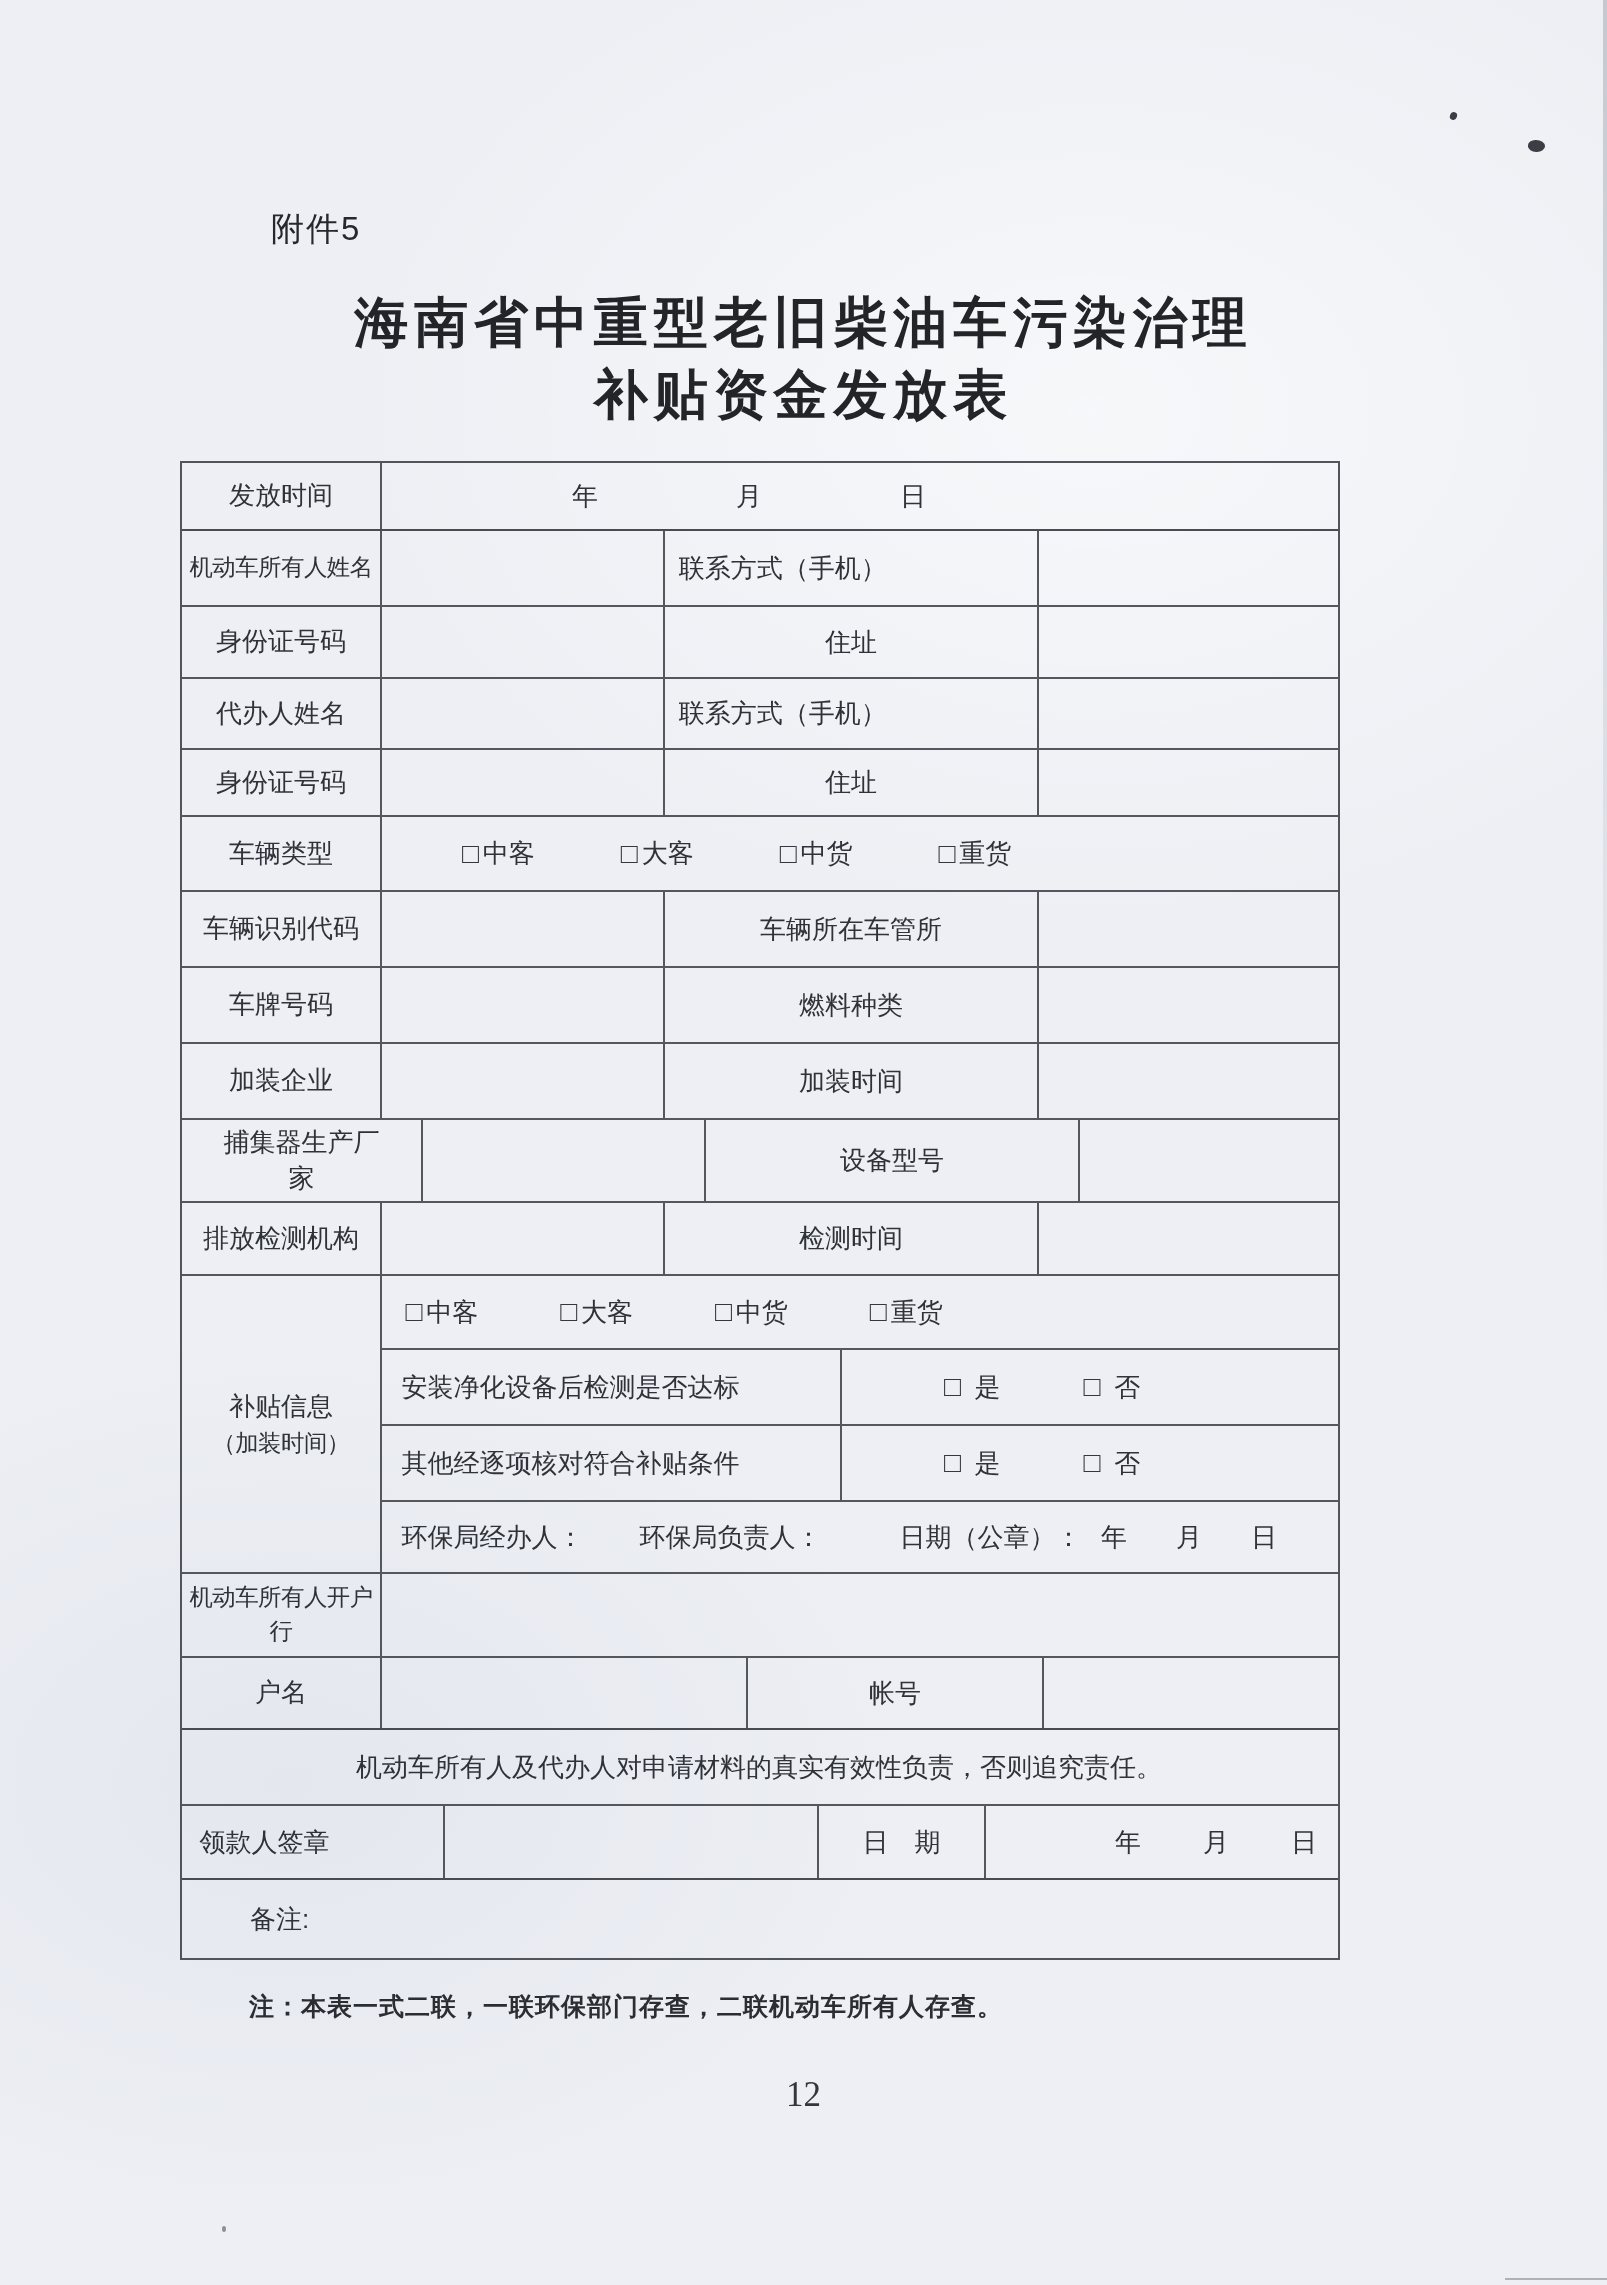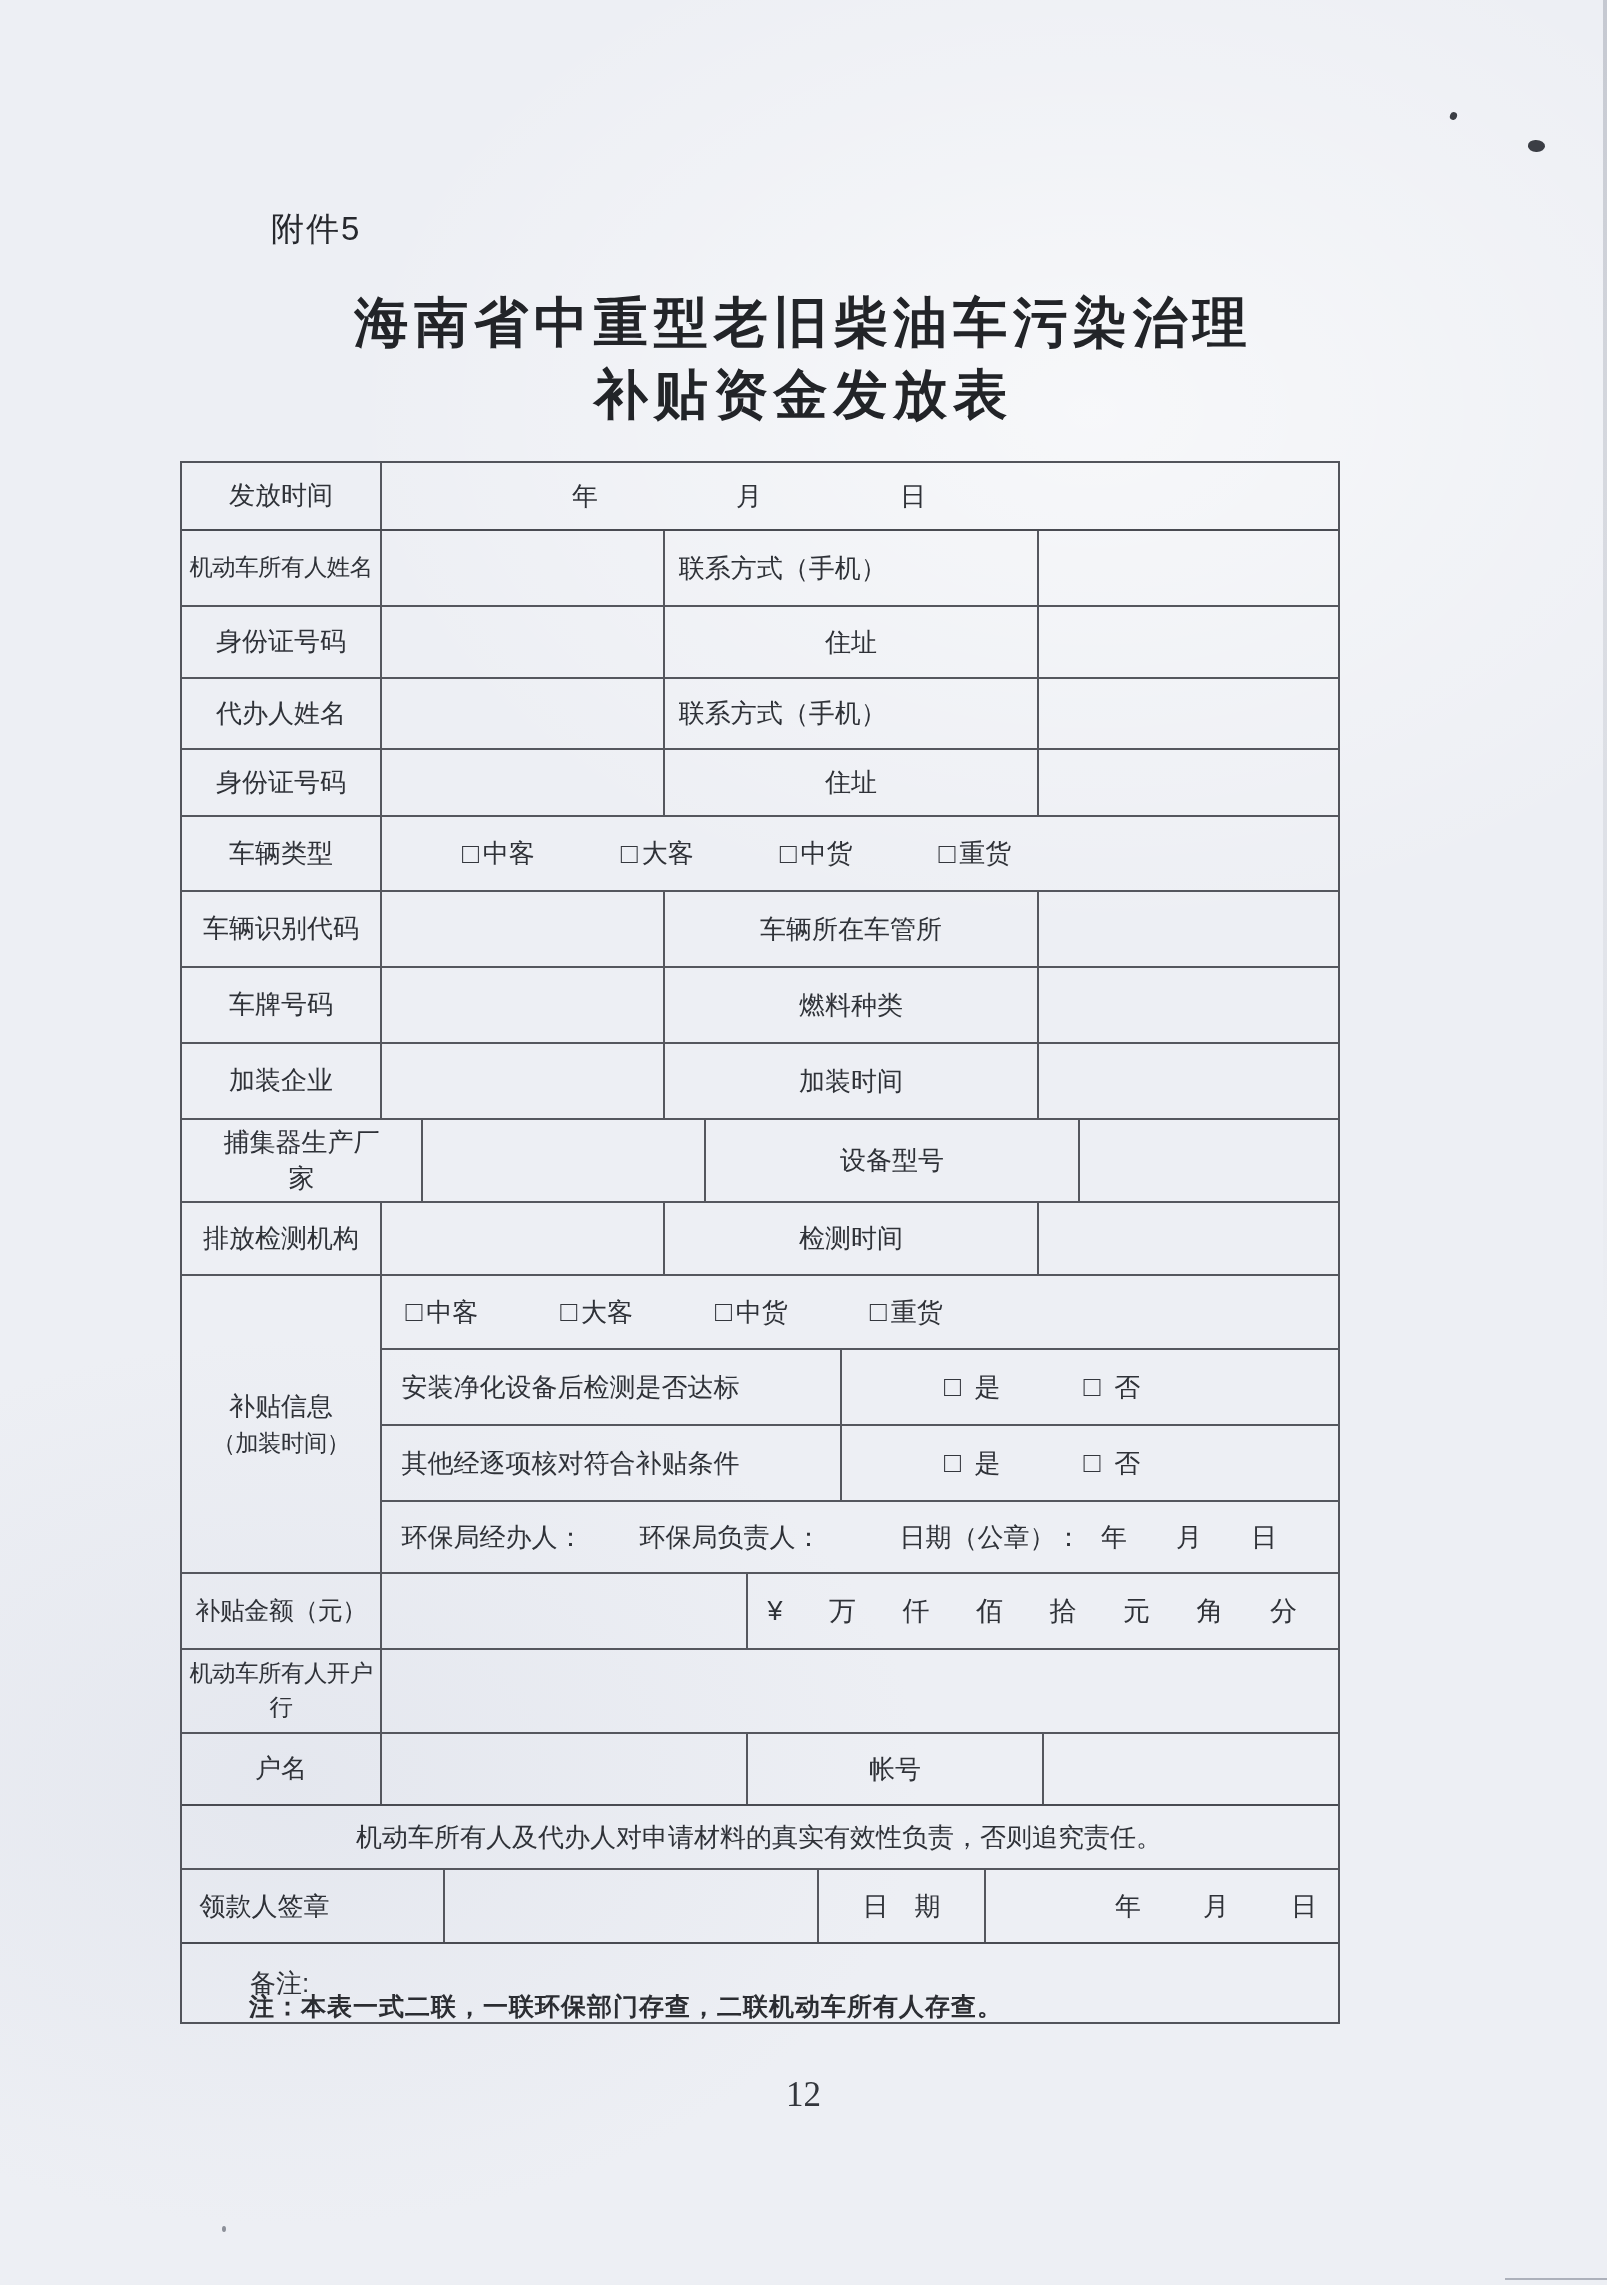--- a/index.html
+++ b/index.html
@@ -253,53 +253,39 @@
             <span class="gap-b">日期（公章）：</span>
             <span class="gap-c">年</span>
             <span class="gap-d">月</span>
             <span class="gap-d">日</span>
           </div>
         </div>
 
       </div>
     </div>
 
-    <div class="tr" style="height:76px">
-      <div class="td col-label tight2" style="width:200px">补贴金额（元）</div>
-      <div class="td" style="width:366px"></div>
-      <div class="td money" style="width:594px">
-        <span>¥</span>
-        <span>万</span>
-        <span>仟</span>
-        <span>佰</span>
-        <span>拾</span>
-        <span>元</span>
-        <span>角</span>
-        <span>分</span>
-      </div>
-    </div>
 
     <div class="tr" style="height:84px">
       <div class="td col-label tight" style="width:200px">
         <div style="line-height:1.45">
           <div>机动车所有人开户</div>
           <div>行</div>
         </div>
       </div>
       <div class="td" style="width:960px"></div>
     </div>
 
     <div class="tr bb-thick" style="height:72px">
       <div class="td col-label" style="width:200px">户名</div>
       <div class="td" style="width:366px"></div>
       <div class="td" style="width:296px">帐号</div>
       <div class="td" style="width:298px"></div>
     </div>
 
-    <div class="tr" style="height:64px">
+    <div class="tr" style="height:76px">
       <div class="td" style="width:1154px">机动车所有人及代办人对申请材料的真实有效性负责，否则追究责任。</div>
     </div>
 
     <div class="tr bb-thick" style="height:74px">
       <div class="td left" style="width:263px;padding-left:17.6px">领款人签章</div>
       <div class="td" style="width:374px"></div>
       <div class="td" style="width:167px">日　期</div>
       <div class="td left sig-ymd" style="width:349px">
         <span>年</span>
         <span>月</span>

